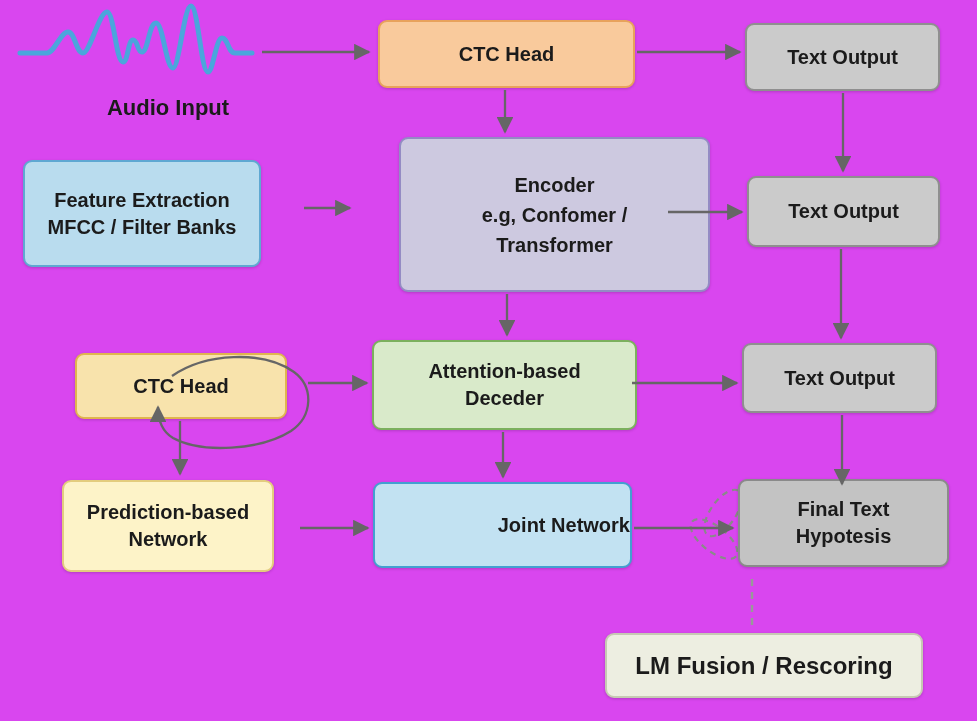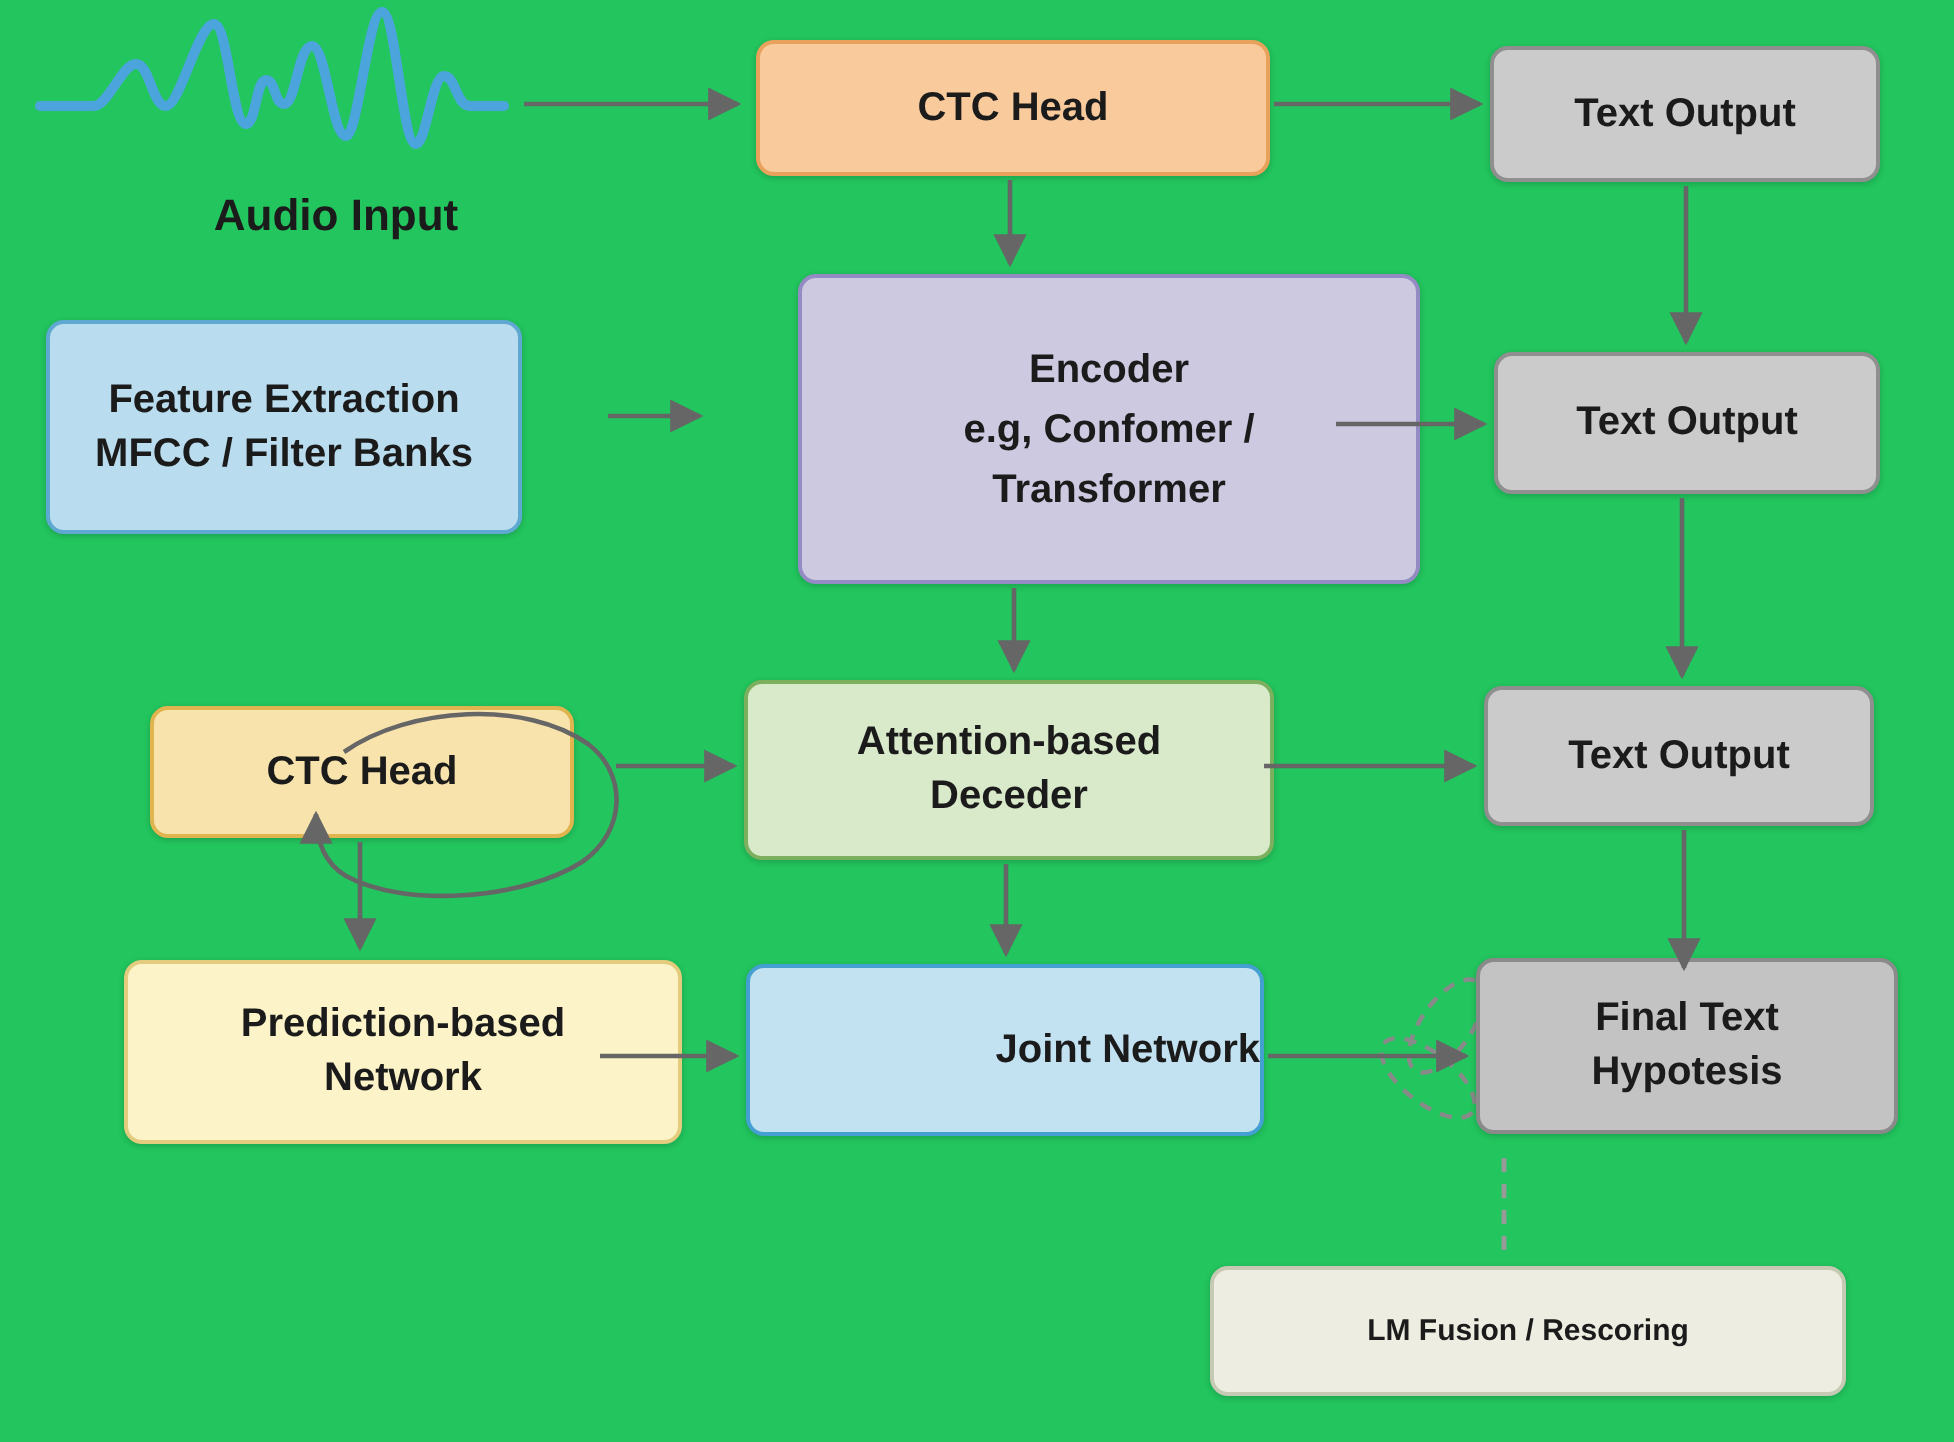--- a/index.html
+++ b/index.html
@@ -1,42 +1,42 @@
 <!DOCTYPE html>
 <html><head>
 <meta charset="utf-8">
 <title>ASR Architecture Diagram</title>
 <style>
   html,body{margin:0;padding:0;background:#fdfdfd;}
   .canvas{
-    position:relative;width:977px;height:721px;background:#22c55e;
+    position:relative;width:977px;height:721px;background:#d946ef;
     font-family:"Liberation Sans",sans-serif;overflow:hidden;
   }
   svg.layer{position:absolute;left:0;top:0;pointer-events:none;}
   .node{
     position:absolute;display:flex;flex-direction:column;
     align-items:center;justify-content:center;text-align:center;
     border-radius:9px;border:2px solid;box-sizing:border-box;
     font-weight:700;color:#1b1b1b;font-size:20px;line-height:27px;
     box-shadow:0 1px 3px rgba(0,0,0,.18);z-index:2;
   }
   .node span{display:block;}
   
   .n-ctc-top   {left:378px;top:20px;width:257px;height:68px;background:#f9ca9c;border-color:#e8a25c;}
   .n-to1       {left:745px;top:23px;width:195px;height:68px;background:#cbcbcb;border-color:#8f8f8f;}
   .n-feat      {left:23px;top:160px;width:238px;height:107px;background:#b9dcee;border-color:#5fa8d2;}
   .n-enc       {left:355px;top:137px;width:311px;height:155px;background:#cdc9e0;border-color:#948bc4;line-height:30px;margin-left:44px;}
   .n-to2       {left:747px;top:176px;width:193px;height:71px;background:#cbcbcb;border-color:#8f8f8f;}
   .n-ctc2      {left:75px;top:353px;width:212px;height:66px;background:#f8e3ac;border-color:#e0b54f;}
   .n-att       {left:372px;top:340px;width:265px;height:90px;background:#d9eaca;border-color:#7cb05e;}
   .n-to3       {left:742px;top:343px;width:195px;height:70px;background:#cbcbcb;border-color:#8f8f8f;}
-  .n-pred      {left:62px;top:480px;width:279px;height:92px;background:#fdf3c8;border-color:#e3cc7e;}
+  .n-pred      {left:62px;top:480px;width:212px;height:92px;background:#fdf3c8;border-color:#e3cc7e;}
   .n-joint     {left:373px;top:482px;width:259px;height:86px;background:#c2e2f2;border-color:#43a0d0;align-items:flex-end;}
   .n-final     {left:738px;top:479px;width:211px;height:88px;background:#c3c3c3;border-color:#8a8a8a;}
-  .n-lm        {left:605px;top:633px;width:318px;height:65px;background:#edeee1;border-color:#c6c9b3;font-size:15px;}
+  .n-lm        {left:605px;top:633px;width:318px;height:65px;background:#edeee1;border-color:#c6c9b3;font-size:24px;}
   .audio-label{
     position:absolute;left:58px;top:95px;width:220px;text-align:center;
     font-weight:700;font-size:22px;color:#1b1b1b;z-index:2;
   }
 </style>
 </head>
 <body>
 
 <div class="canvas">
 

